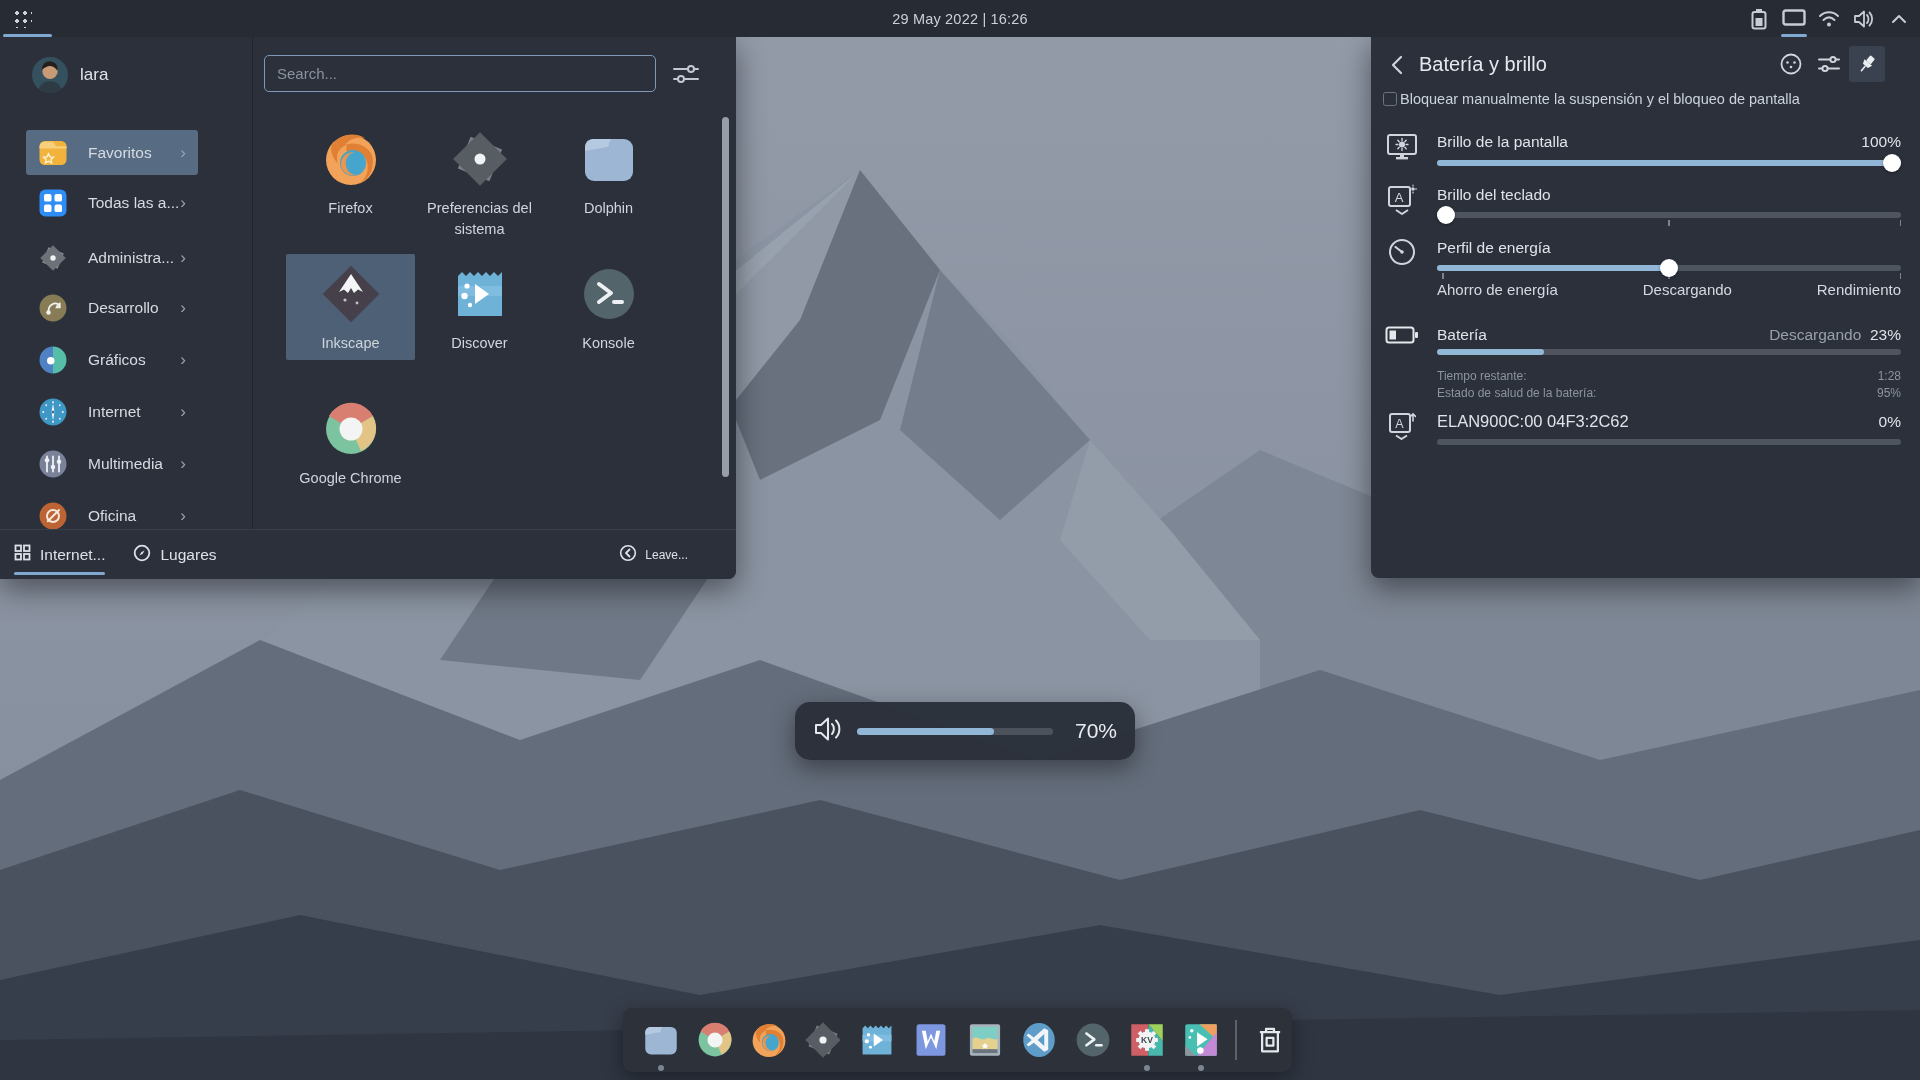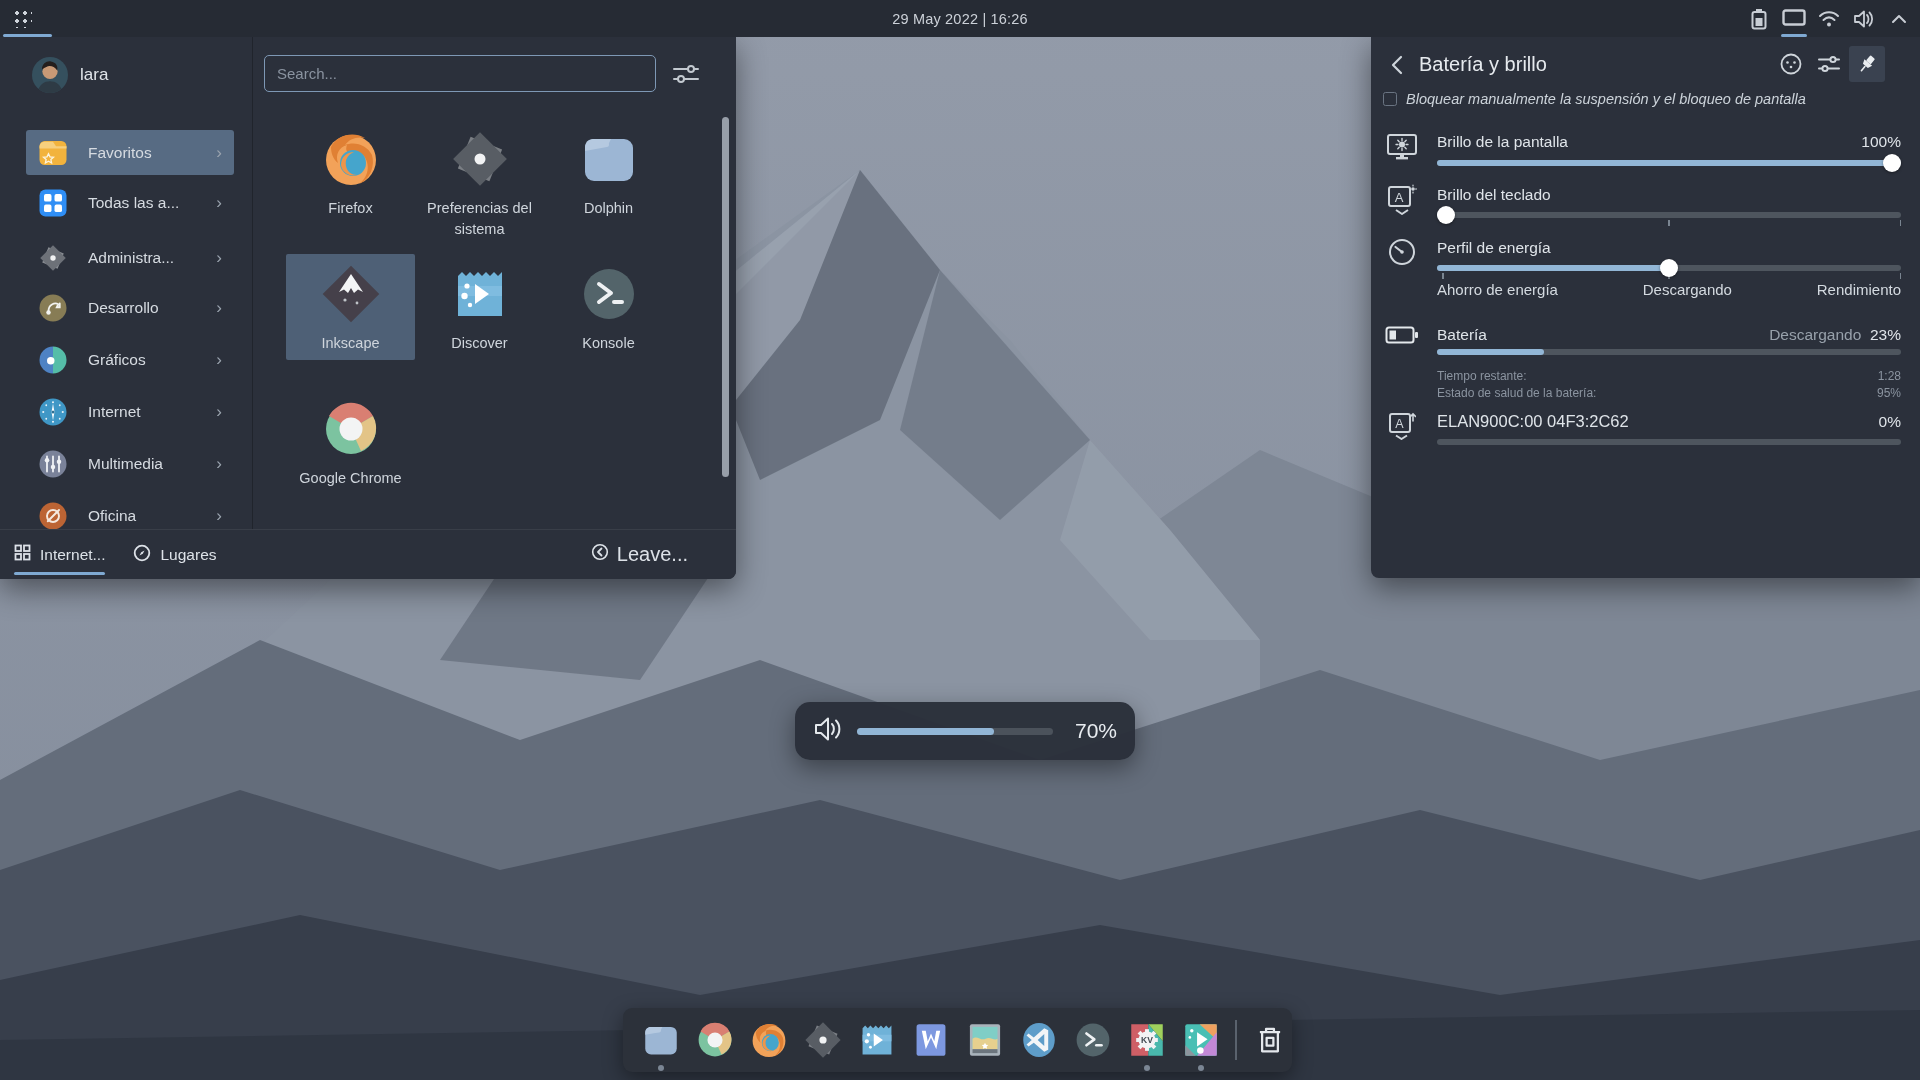--- a/index.html
+++ b/index.html
@@ -25,21 +25,21 @@
   .tray .tactive { position:absolute; left:0; bottom:0; width:26px; height:3px; background:#7fa9d2; border-radius:2px; }
 
   
   .menu { position:absolute; left:0; top:37px; width:736px; height:542px; background:#2b303b;
           border-radius:0 0 8px 0; box-shadow:0 10px 30px rgba(0,0,0,.45); z-index:30; }
   .menu .vdivider { position:absolute; left:252px; top:0; width:1px; height:492px; background:rgba(0,0,0,.25); }
   .user-row { position:absolute; left:32px; top:20px; display:flex; align-items:center; gap:12px; }
   .avatar { width:36px; height:36px; border-radius:50%; overflow:hidden; flex:0 0 auto; }
   .user-name { color:#e0e4e9; font-size:17px; }
 
-  .cat-row { position:absolute; left:26px; width:208px; height:45px; display:flex; align-items:center;
+  .cat-row { position:absolute; left:26px; width:172px; height:45px; display:flex; align-items:center;
              border-radius:3px; cursor:pointer; }
   .cat-row.active { background:#57        6b83; }
   .cat-row.active { background:#576b83; }
   .cat-ic { width:30px; height:30px; margin-left:12px; flex:0 0 auto; }
   .cat-label { margin-left:20px; color:#d6dbe1; font-size:15.5px; flex:1 1 auto; white-space:nowrap; overflow:hidden; }
   .cat-chev { margin-right:12px; color:#9aa3ae; font-size:17px; }
 
   .search-row { position:absolute; left:264px; top:18px; width:440px; height:37px; }
   .search-input { position:absolute; left:0; top:0; width:392px; height:37px; background:transparent;
                   border:1.5px solid #7e98b5; border-radius:5px; color:#dfe4ea; font-size:15px; padding:4px 12px;
@@ -53,30 +53,30 @@
   .app-tile.selected { background:#4e6076; }
   .app-ic { width:64px; height:64px; }
   .app-label { margin-top:7px; color:#cfd5dc; font-size:14.5px; text-align:center; line-height:1.45; width:120px; }
 
   .menu-scrollbar { position:absolute; left:722px; top:80px; width:7px; height:360px; background:#aab2bc; opacity:.85; border-radius:4px; cursor:pointer; }
 
   .menu-footer { position:absolute; left:0; bottom:0; width:736px; height:50px; background:#2b303b;
                  border-top:1px solid rgba(255,255,255,.07); border-radius:0 0 8px 0; display:flex; align-items:center; }
   .ftab { position:relative; height:50px; display:flex; align-items:center; gap:9px; padding:0 14px; cursor:pointer; color:#dde2e8; font-size:15.5px; }
   .ftab .funder { position:absolute; left:14px; right:14px; bottom:5px; height:3px; background:#7fa9d2; border-radius:2px; }
-  .leave-btn { position:absolute; right:48px; height:50px; display:flex; align-items:center; gap:8px; color:#dde2e8; font-size:20px; cursor:pointer; }
+  .leave-btn { position:absolute; right:48px; height:50px; display:flex; align-items:center; gap:8px; color:#dde2e8; font-size:12px; cursor:pointer; }
 
   
   .bpanel { position:absolute; left:1371px; top:37px; width:549px; height:541px; background:#2b303b;
             border-radius:0 0 0 8px; box-shadow:0 10px 30px rgba(0,0,0,.45); z-index:30; color:#dfe4e9; }
   .bp-back { position:absolute; left:12px; top:14px; width:28px; height:28px; cursor:pointer; display:flex; align-items:center; justify-content:center; }
   .bp-title { position:absolute; left:48px; top:16px; font-size:20px; color:#e6eaee; }
   .bp-hbtn { position:absolute; top:9px; width:36px; height:36px; display:flex; align-items:center; justify-content:center; cursor:pointer; border-radius:3px; }
   .bp-hbtn.active { background:#3a4250; }
-  .bp-check-row { position:absolute; left:12px; top:54px; display:flex; align-items:center; gap:9px; cursor:pointer;font-style:italic; }
+  .bp-check-row { position:absolute; left:12px; top:54px; display:flex; align-items:center; gap:3px; cursor:pointer; }
   .bp-checkbox { width:14px; height:14px; border:1.5px solid #6a7482; border-radius:2.5px; background:transparent; }
   .bp-check-label { color:#ccd3da; font-size:14.5px; }
 
   .bp-ric { position:absolute; left:14px; width:34px; display:flex; justify-content:center; }
   .bp-label-row { position:absolute; left:66px; width:464px; display:flex; justify-content:space-between; align-items:baseline; }
   .bp-label { font-size:15.5px; color:#dfe4e9; }
   .bp-value { font-size:15.5px; color:#dfe4e9; }
   .bp-dim { color:#98a1ab; }
 
   .slider { position:absolute; left:66px; width:464px; height:18px; cursor:pointer; }

